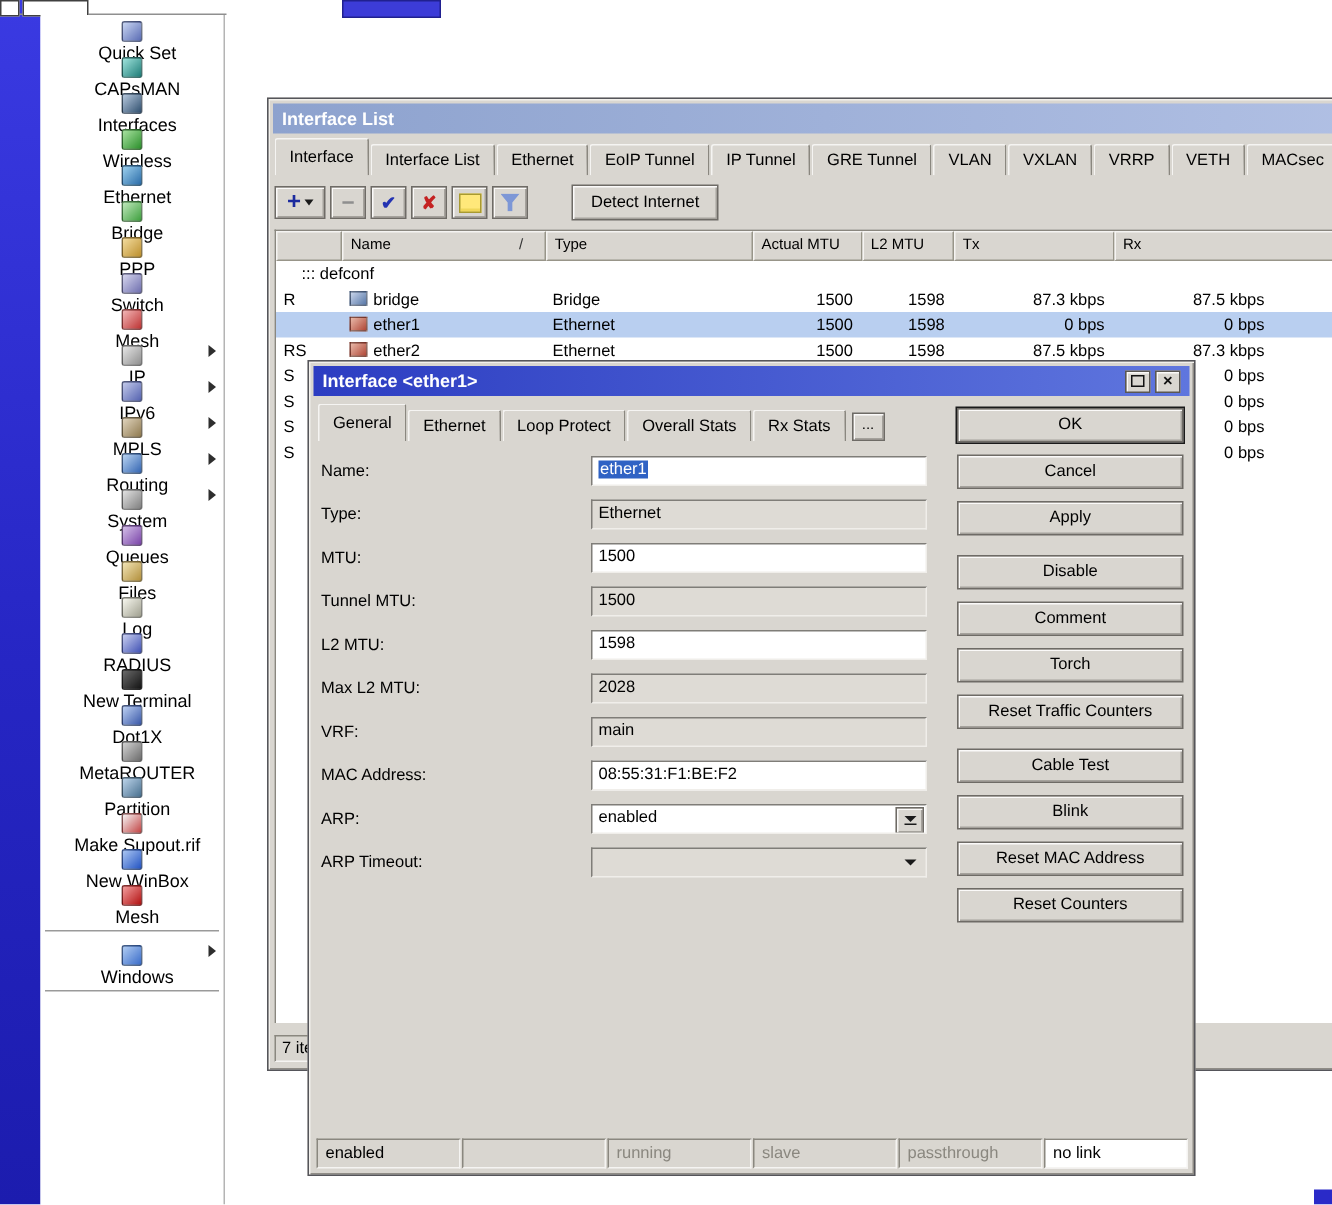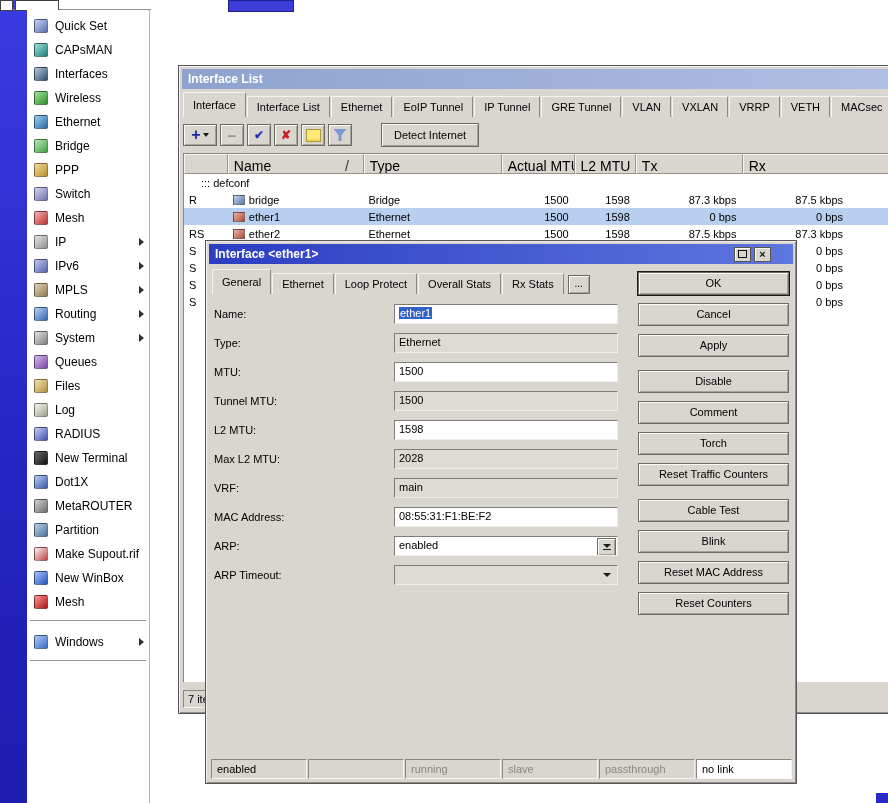--- a/index.html
+++ b/index.html
@@ -5,21 +5,21 @@
   html,body{margin:0;padding:0;}
   body{width:888px;height:803px;overflow:hidden;position:relative;background:#ffffff;
        font-family:"Liberation Sans",sans-serif;color:#000;}
   
   .strip{position:absolute;left:0;top:0;width:27px;height:803px;
          background:linear-gradient(180deg,#3a3ae2 0%,#2626c4 55%,#1c1cae 100%);}
   .topline{position:absolute;left:0;top:9px;width:151px;height:1px;background:#8f8f8f;}
   .sidebar{position:absolute;left:27px;top:10px;width:123px;height:793px;background:#fff;
            border-right:1px solid #b4b4b4;padding-top:4px;box-sizing:border-box;}
   .side-item{height:24px;display:flex;align-items:center;padding-left:7px;font-size:12px;
-             position:relative;cursor:default;white-space:nowrap;}
+             position:relative;cursor:default;white-space:nowrap;flex-direction:column;}
   .sicon{width:14px;height:14px;border-radius:2px;margin-right:7px;flex:0 0 14px;
          border:1px solid rgba(0,0,0,.38);box-sizing:border-box;}
   .sarrow{position:absolute;right:5px;width:0;height:0;border-left:5px solid #2e2e2e;
           border-top:4px solid transparent;border-bottom:4px solid transparent;}
   .side-sep{height:2px;border-top:1px solid #9a9a9a;border-bottom:1px solid #fff;margin:6px 3px;}
   .ic-quickset{background:linear-gradient(135deg,#c9d6f2,#5a6cb4);}
   .ic-capsman{background:linear-gradient(135deg,#9fe3dc,#1f7d78);}
   .ic-interfaces{background:linear-gradient(135deg,#b6c8dd,#31506f);}
   .ic-wireless{background:linear-gradient(135deg,#a8e2a0,#2c8f2c);}
   .ic-wireguard{background:linear-gradient(135deg,#9cd0ee,#2b6ca8);}
@@ -78,41 +78,41 @@
   .g-min{color:#8f8f8f;font-weight:bold;font-size:15px;}
   .g-chk{color:#2433b2;font-size:12px;font-weight:bold;}
   .g-x{color:#c42222;font-size:12px;font-weight:bold;}
   .g-comment{width:13px;height:11px;background:#ffe87a;border:1px solid #a89a30;box-shadow:inset 0 -2px 0 #f0d75a;}
   .g-filter{width:13px;height:12px;background:#7d97d6;clip-path:polygon(0 0,100% 0,62% 50%,62% 100%,38% 100%,38% 50%);}
   #btn-detect{height:24px;width:auto;padding:0 12px;font-size:11px;margin-left:26px;}
   .tbl{position:absolute;left:4px;top:87px;width:714px;height:528px;background:#fff;
        border-top:1px solid #8a877f;border-left:1px solid #8a877f;overflow:hidden;}
   .thead{display:flex;height:20px;background:#d9d6d0;}
   .th{box-sizing:border-box;border-right:1px solid #989589;border-bottom:1px solid #989589;
-      border-top:1px solid #f5f4f2;border-left:1px solid #f5f4f2;font-size:14px;padding:3px 0 0 5px;
+      border-top:1px solid #f5f4f2;border-left:1px solid #f5f4f2;font-size:10px;padding:3px 0 0 5px;
       white-space:nowrap;overflow:hidden;display:flex;justify-content:space-between;}
   .sortglyph{margin-left:auto;margin-right:14px;color:#333;}
   .c-flags{width:45px;}.c-name{width:140px;}.c-type{width:142px;}.c-amtu{width:75px;}
   .c-l2{width:63px;}.c-tx{width:110px;}.c-rx{width:160px;}
   .trow{display:flex;height:17px;font-size:11px;align-items:center;}
   .trow.sel{background:#b9cff0;}
   .td{box-sizing:border-box;padding:0 5px;white-space:nowrap;overflow:hidden;}
   .td.num{text-align:right;}
   .td.c-rx{padding-right:55px;}
   .trow.comment-row{padding-left:17px;font-size:11px;}
   .row-icon{width:12px;height:10px;margin-right:4px;display:inline-block;vertical-align:-1px;
             border:1px solid rgba(0,0,0,.35);box-sizing:border-box;}
   .ri-bridge{background:linear-gradient(135deg,#c8d4ea,#5878a8);}
   .ri-eth{background:linear-gradient(135deg,#e8b8a8,#b04838);}
   .wstatus{position:absolute;left:4px;bottom:5px;width:150px;height:18px;font-size:11px;
            border:1px solid #8a877f;border-bottom-color:#f5f4f2;border-right-color:#f5f4f2;
            padding:2px 0 0 4px;box-sizing:border-box;white-space:nowrap;overflow:hidden;}
   
   #dlg{left:205px;top:240px;width:590px;height:542px;z-index:10;}
-  #dlg .titlebar{padding-right:19px;}
+  #dlg .titlebar{padding-right:3px;}
   #dlg .tb-title{flex:1 1 auto;}
   #dlg .dtabs{position:absolute;left:6px;top:28px;white-space:nowrap;}
   .tab-more{display:inline-block;width:20px;height:17px;margin-left:3px;font-size:10px;line-height:15px;
             text-align:center;vertical-align:bottom;}
   .frow{position:absolute;left:8px;height:20px;display:flex;align-items:center;}
   .flabel{width:172px;padding-right:8px;font-size:11px;white-space:nowrap;}
   .finput{position:relative;width:224px;height:20px;box-sizing:border-box;font-size:11px;line-height:17px;
           padding-left:4px;border:1px solid #7f7d78;border-bottom-color:#f0eeea;border-right-color:#f0eeea;
           white-space:nowrap;overflow:hidden;}
   .finput.white{background:#fff;}

